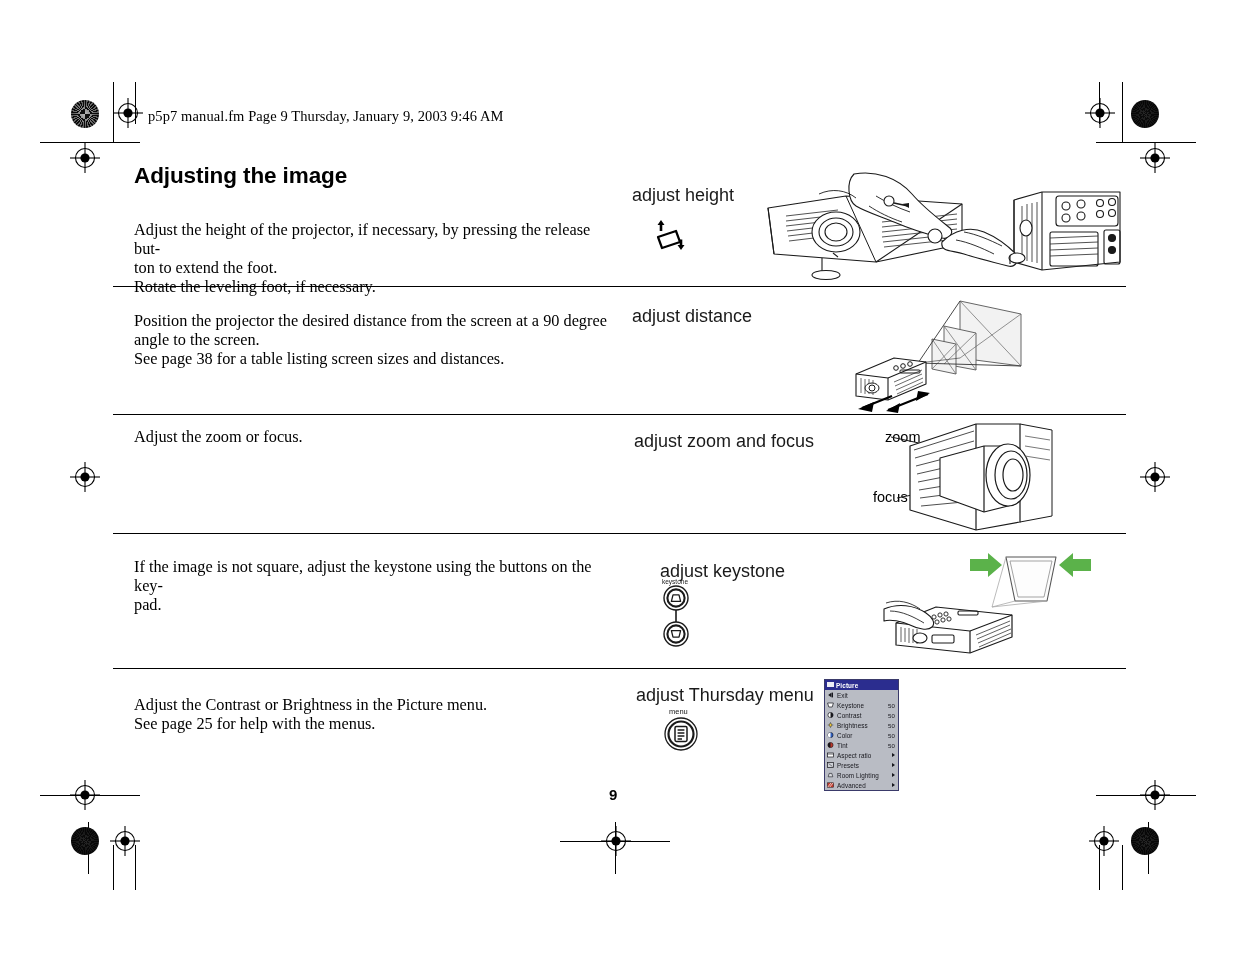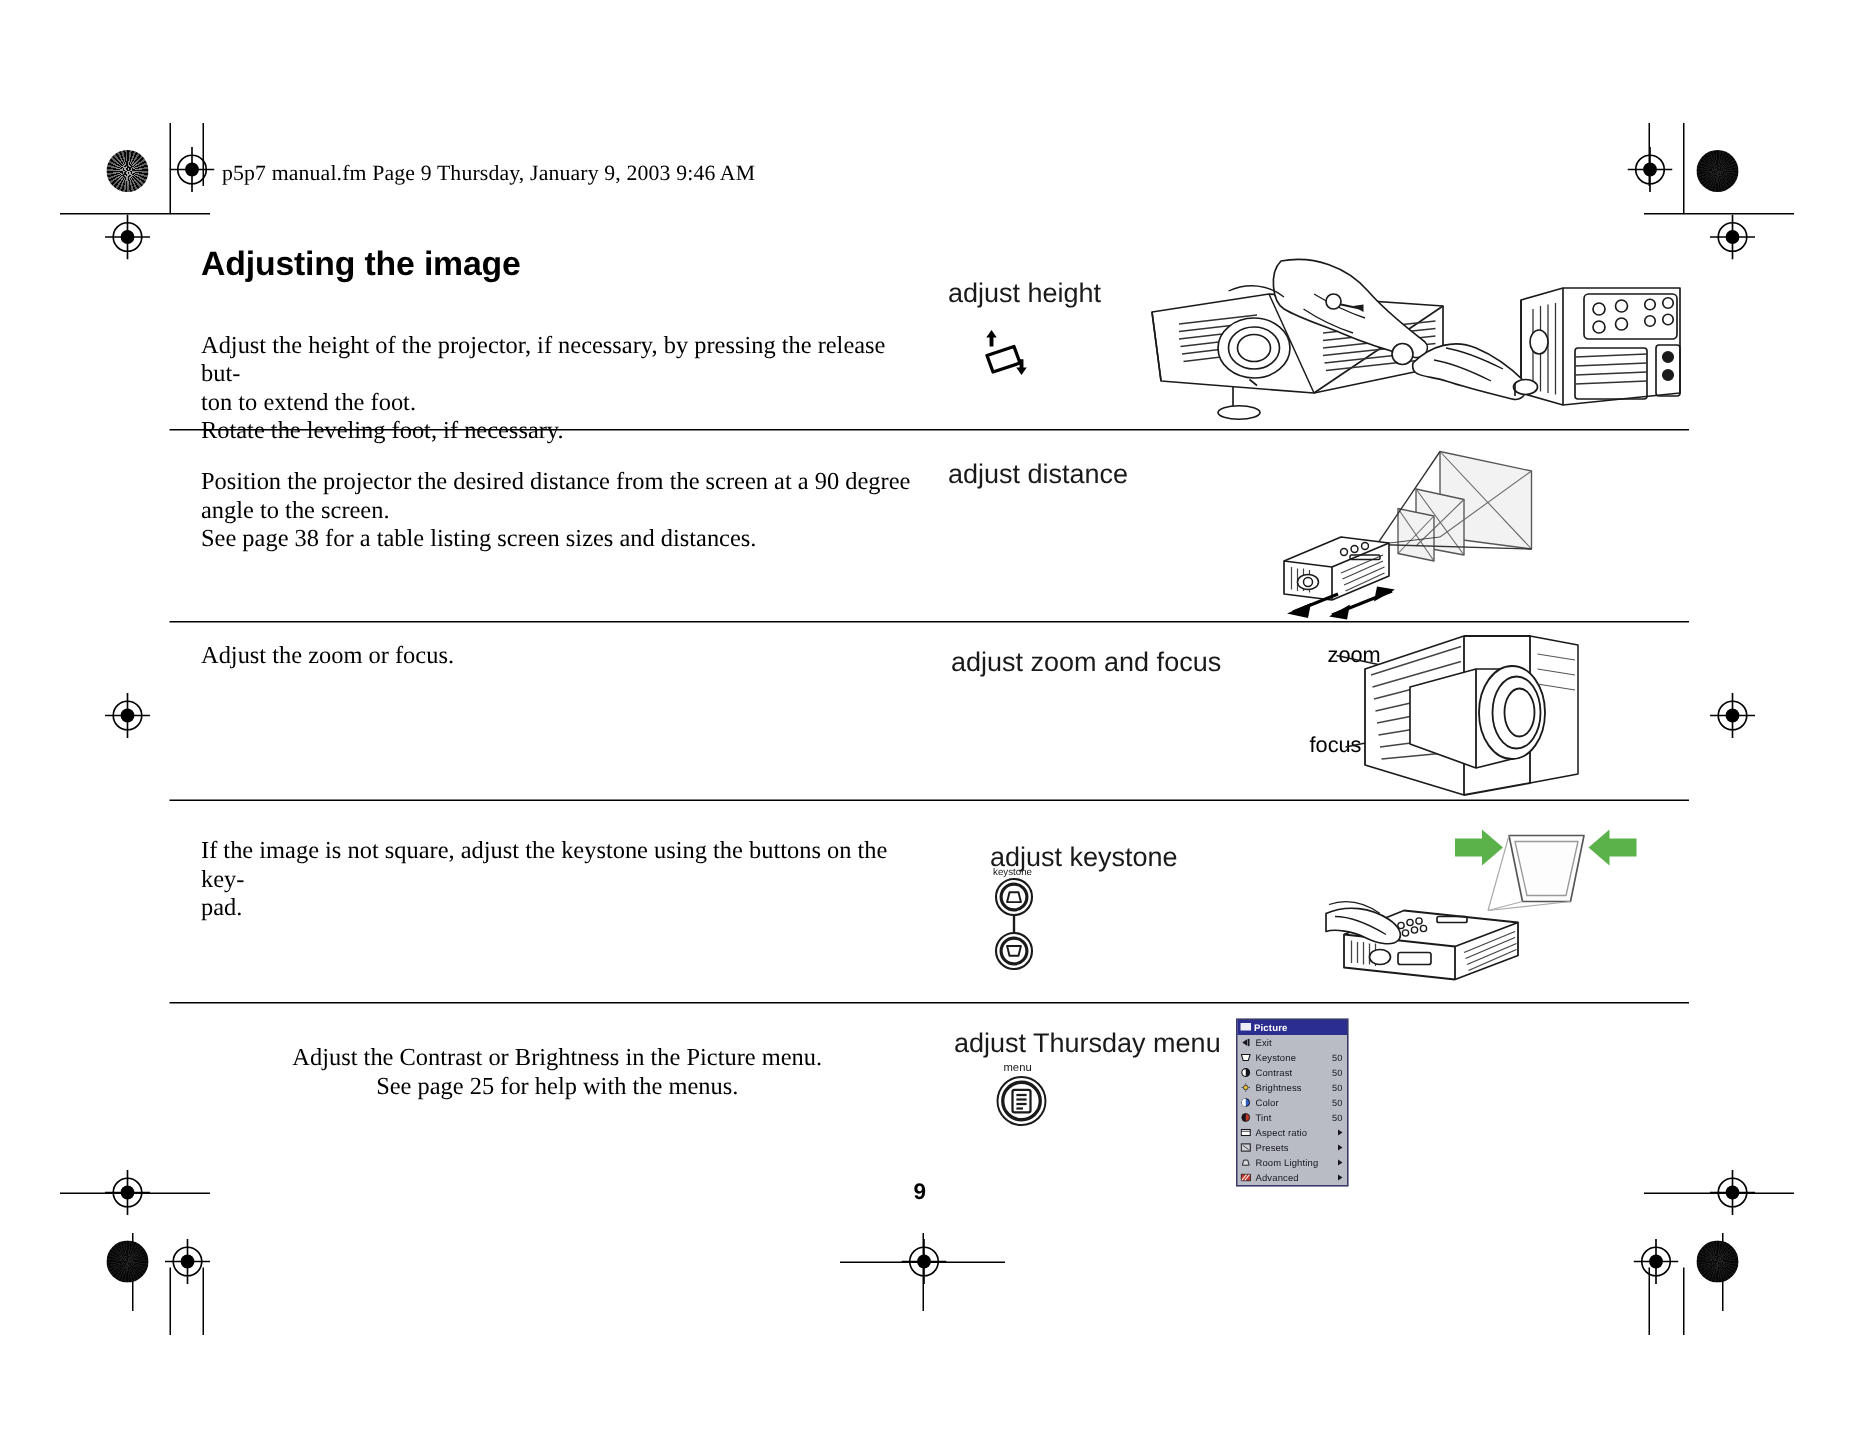--- a/index.html
+++ b/index.html
@@ -450,21 +450,21 @@
         </g>
         <rect x="74" y="66" width="20" height="4" rx="1.2"></rect>
 
         <path d="M0 64 C14 58 30 60 42 68 C48 72 52 78 48 82 C44 86 34 84 26 80 C18 76 6 74 0 76 Z" fill="#fff" stroke-width="1.1"></path>
         <path d="M6 66 C18 66 30 72 40 78" stroke-width=".85"></path>
         <path d="M2 58 C14 54 26 57 36 64" stroke-width=".85"></path>
       </g>
     </svg>
   </div>
 
-  <div class="body" style="top:696px;text-align:center;">
+  <div class="body" style="top:696px;">
     <div>Adjust the Contrast or Brightness in the Picture menu.</div>
     <div>See page 25 for help with the menus.</div>
   </div>
   <div class="cap" style="left:636px;top:685px;">adjust Thursday menu</div>
   <div class="cap" style="left:669px;top:707px;font-size:7.5px;">menu</div>
   <div class="art" style="left:664px;top:717px;">
     <svg width="34" height="34" viewBox="0 0 34 34">
       <circle cx="17" cy="17" r="16" fill="#fff" stroke="#1a1a1a" stroke-width="1.3"></circle>
       <circle cx="17" cy="17" r="12.5" fill="#fff" stroke="#1a1a1a" stroke-width="2.2"></circle>
       <rect x="11" y="9.5" width="12" height="15" rx="1.4" fill="#fff" stroke="#1a1a1a" stroke-width="1.5"></rect>

